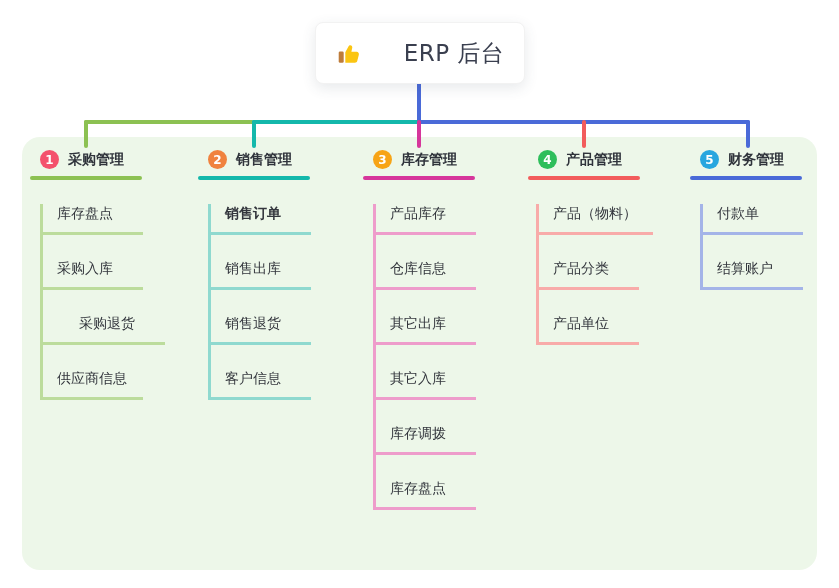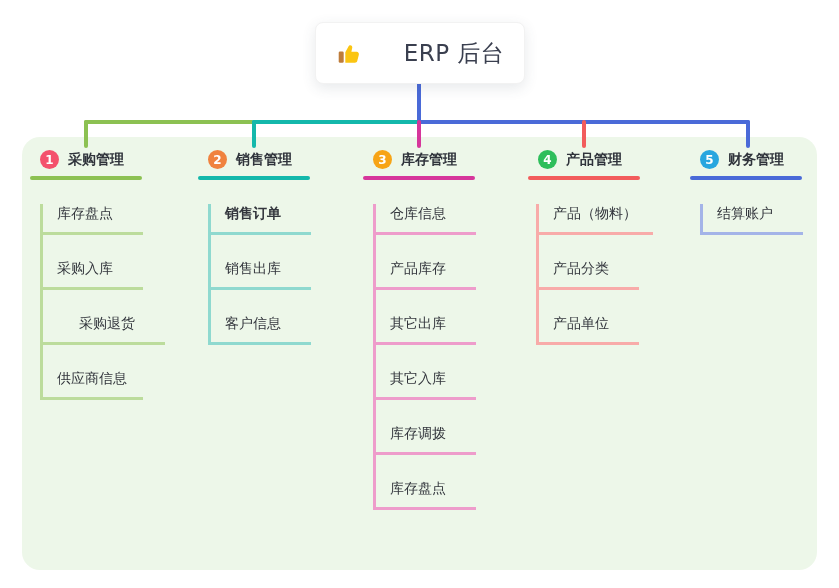--- a/index.html
+++ b/index.html
@@ -97,33 +97,34 @@
 
   <div class="branch" style="left:198px;">
     <div class="branch-header">
       <span class="badge" style="background: rgb(240, 130, 62);">2</span>
       <span class="branch-label">销售管理</span>
     </div>
     <div class="branch-underline" style="background: rgb(20, 184, 171);"></div>
     <div class="children" style="border-left-color: rgb(143, 217, 207);">
         <div class="child" style="border-bottom-color: rgb(143, 217, 207); font-weight: bold;">销售订单</div>
         <div class="child" style="border-bottom-color: rgb(143, 217, 207);">销售出库</div>
+        <div class="child" style="border-bottom-color: rgb(143, 217, 207);">销售退货</div>
         <div class="child" style="border-bottom-color: rgb(143, 217, 207);">客户信息</div>
       </div>
   </div>
 
   <div class="branch" style="left:363px;">
     <div class="branch-header">
       <span class="badge" style="background: rgb(247, 164, 22);">3</span>
       <span class="branch-label">库存管理</span>
     </div>
     <div class="branch-underline" style="background: rgb(214, 54, 155);"></div>
     <div class="children" style="border-left-color: rgb(238, 156, 203);">
+        <div class="child" style="border-bottom-color: rgb(238, 156, 203);">产品库存</div>
         <div class="child" style="border-bottom-color: rgb(238, 156, 203);">仓库信息</div>
-        <div class="child" style="border-bottom-color: rgb(238, 156, 203);">产品库存</div>
         <div class="child" style="border-bottom-color: rgb(238, 156, 203);">其它出库</div>
         <div class="child" style="border-bottom-color: rgb(238, 156, 203);">其它入库</div>
         <div class="child" style="border-bottom-color: rgb(238, 156, 203);">库存调拨</div>
         <div class="child" style="border-bottom-color: rgb(238, 156, 203);">库存盘点</div>
       </div>
   </div>
 
   <div class="branch" style="left:528px;">
     <div class="branch-header">
       <span class="badge" style="background: rgb(46, 190, 91);">4</span>
@@ -137,17 +138,18 @@
       </div>
   </div>
 
   <div class="branch" style="left:690px;">
     <div class="branch-header">
       <span class="badge" style="background: rgb(40, 166, 223);">5</span>
       <span class="branch-label">财务管理</span>
     </div>
     <div class="branch-underline" style="background: rgb(74, 106, 216);"></div>
     <div class="children" style="border-left-color: rgb(164, 180, 232);">
+        <div class="child" style="border-bottom-color: rgb(164, 180, 232);">付款单</div>
         <div class="child" style="border-bottom-color: rgb(164, 180, 232);">结算账户</div>
       </div>
   </div>
 
 </div>
 
 </body></html>

